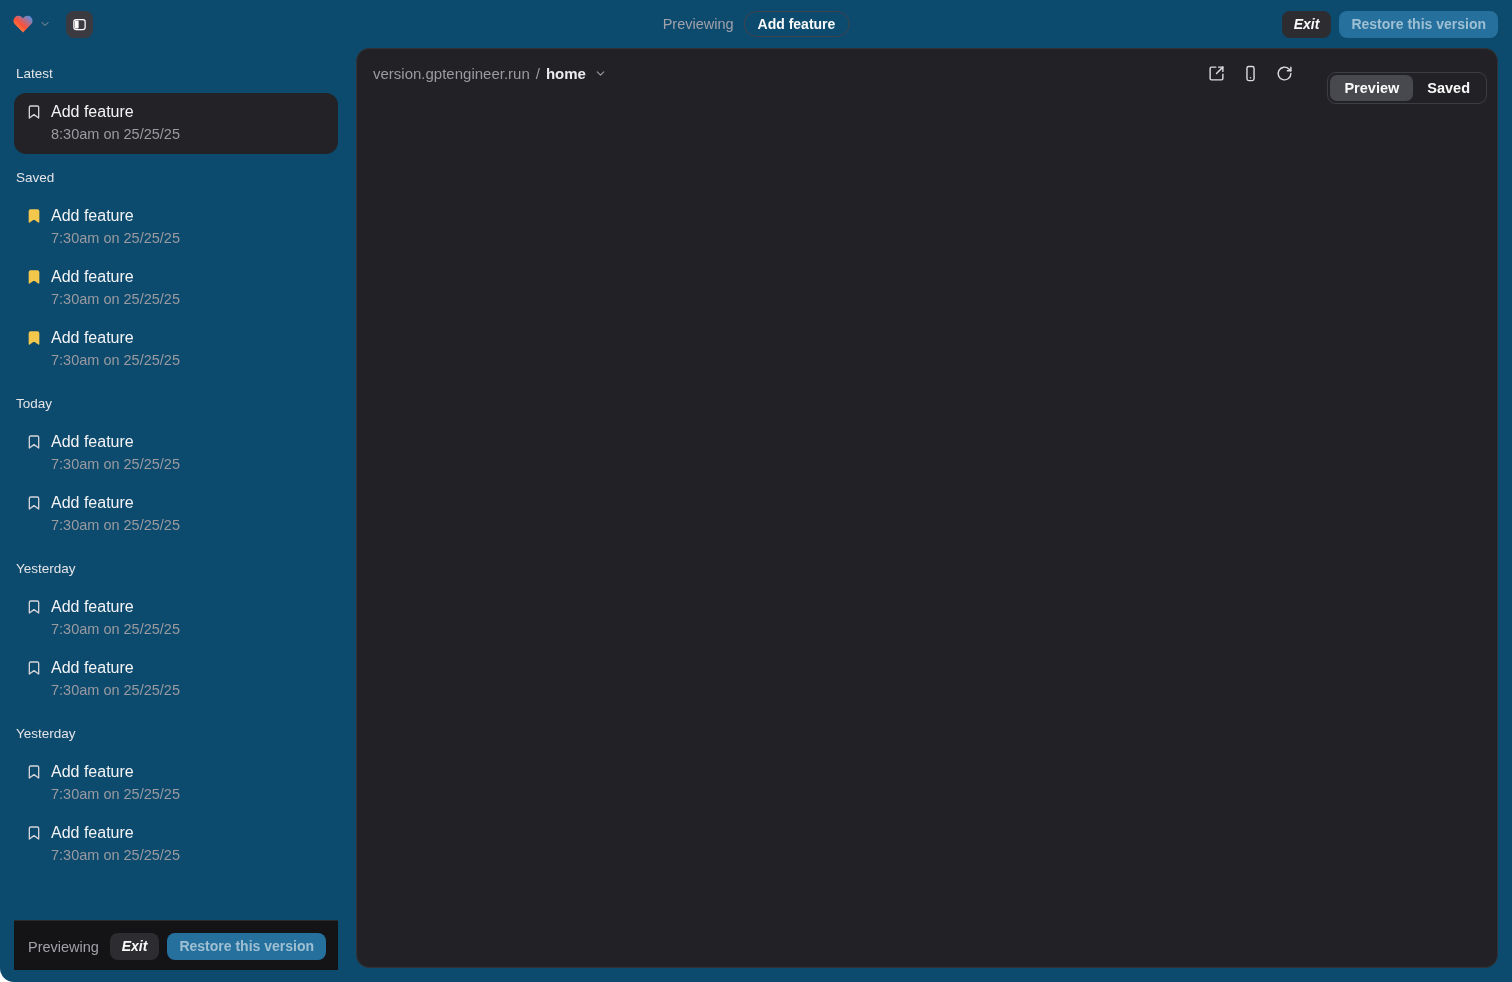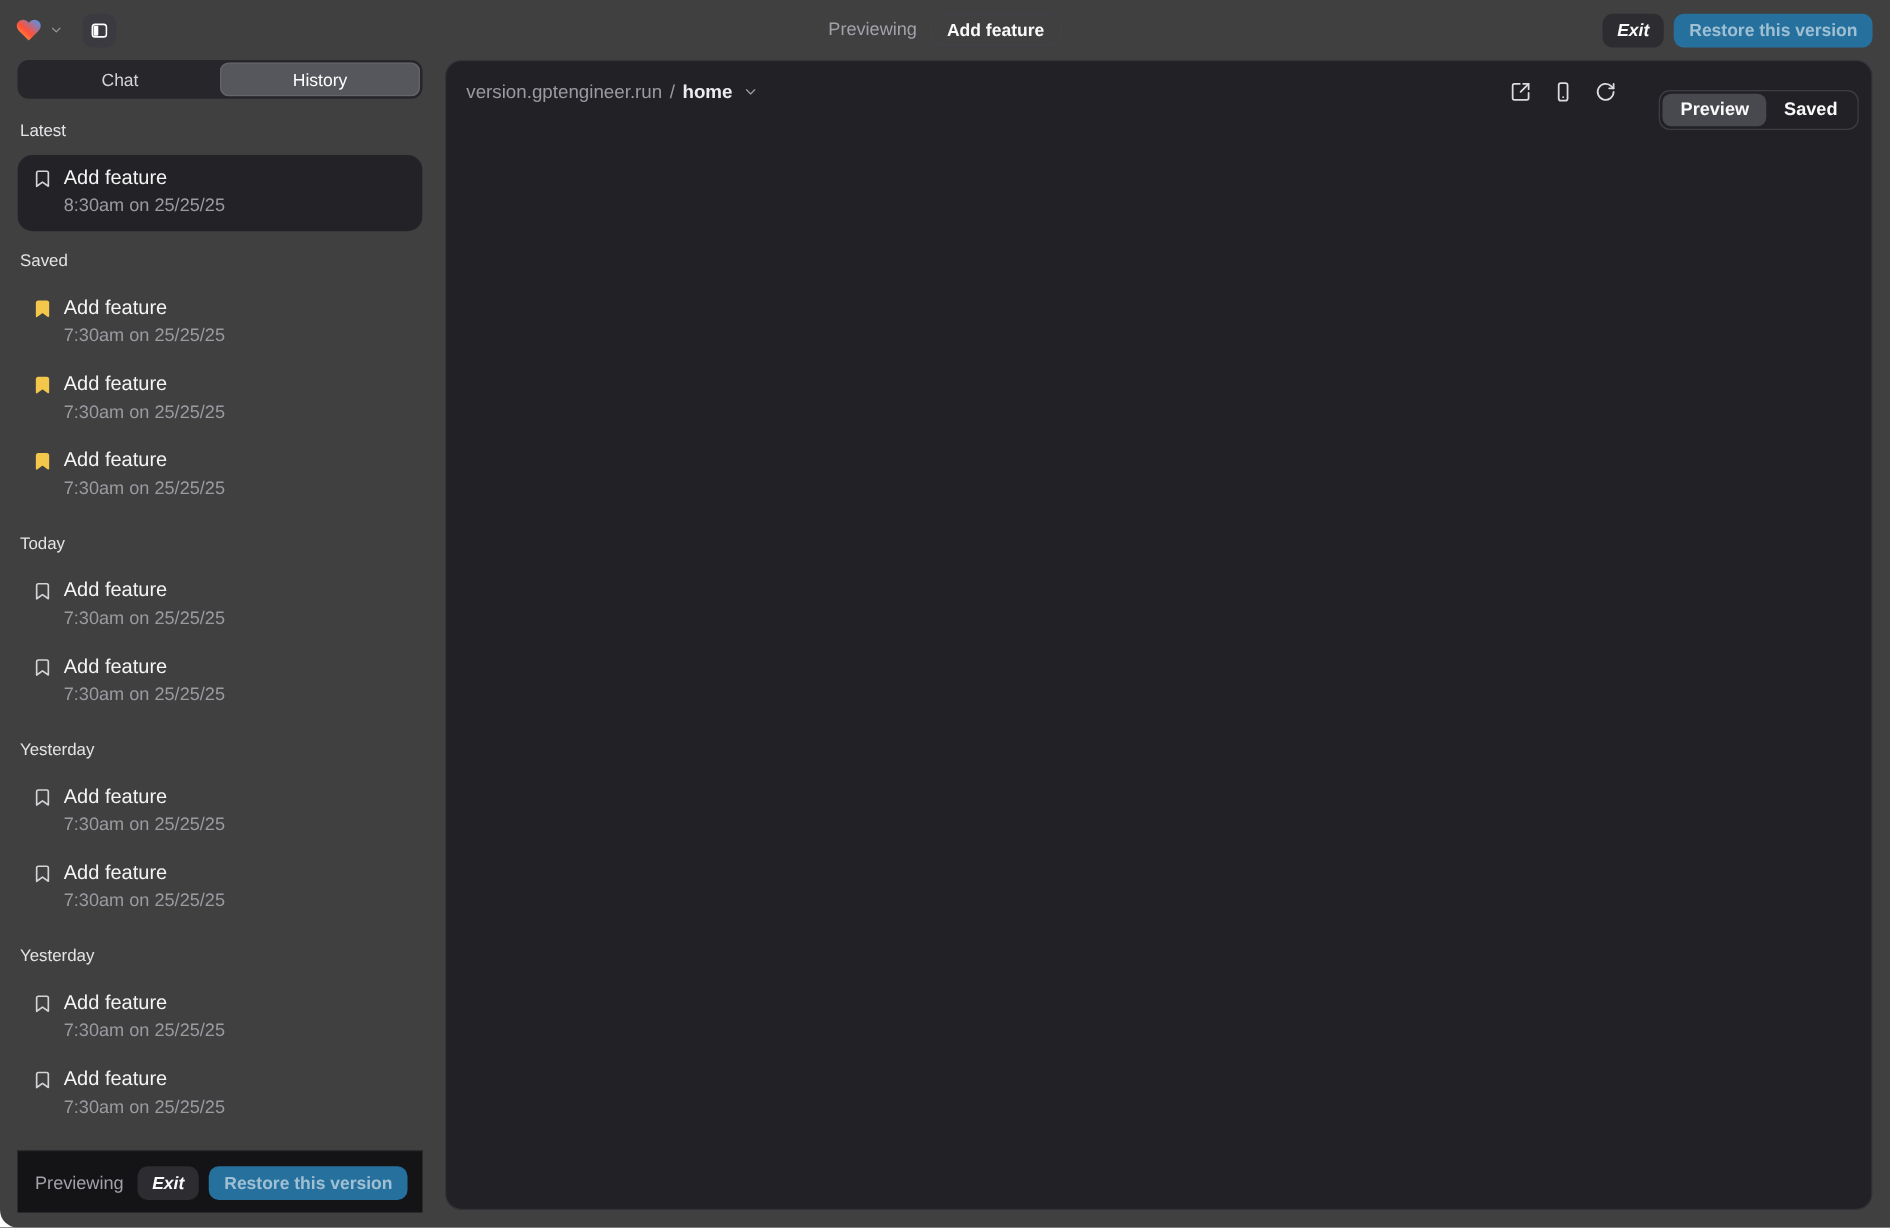--- a/index.html
+++ b/index.html
@@ -3,21 +3,21 @@
 <meta charset="utf-8">
 <style>
   html,body{margin:0;padding:0;}
   body{
     width:1512px;height:982px;position:relative;overflow:hidden;
     background:#ffffff;
     font-family:"Liberation Sans", sans-serif;
     -webkit-font-smoothing:antialiased;
   }
   .app{
-    position:absolute;inset:0;background:#404040;
+    position:absolute;inset:0;background:#0c4a6e;
     border-bottom-left-radius:14px;
     padding-left:44px;
   }
   
   .topbar{position:absolute;top:0;left:0;right:0;height:48px;display:flex;align-items:center;padding:0 14px 0 12px;box-sizing:border-box;}
   .brand{display:flex;align-items:center;gap:5px;}
   .heart{width:22px;height:22px;display:block;}
   .brand-chev{width:12px;height:12px;color:#9a9aa0;display:block;}
   .panel-btn{width:27px;height:27px;margin-left:15px;border-radius:8px;background:#3a3a40;display:flex;align-items:center;justify-content:center;cursor:pointer;}
   .panel-btn svg{width:15px;height:15px;}
@@ -90,24 +90,20 @@
       <span class="muted-label">Previewing</span>
       <span class="version-badge">Add feature</span>
     </div>
     <div class="topbar-right">
       <button class="btn btn-exit">Exit</button>
       <button class="btn btn-restore">Restore this version</button>
     </div>
   </div>
 
   <div class="sidebar">
-    <div class="tabs">
-      <div class="tab">Chat</div>
-      <div class="tab active">History</div>
-    </div>
     <div class="history-list">
         <div class="section-label">Latest</div>
         <div class="h-item active">
     <span class="icon bm-outline">
       <svg class="stroke" viewBox="0 0 24 24">
               <path d="m19 21-7-5-7 5V5a2 2 0 0 1 2-2h10a2 2 0 0 1 2 2v16z"></path>
             </svg>
     </span>
 
     <div class="h-text">

